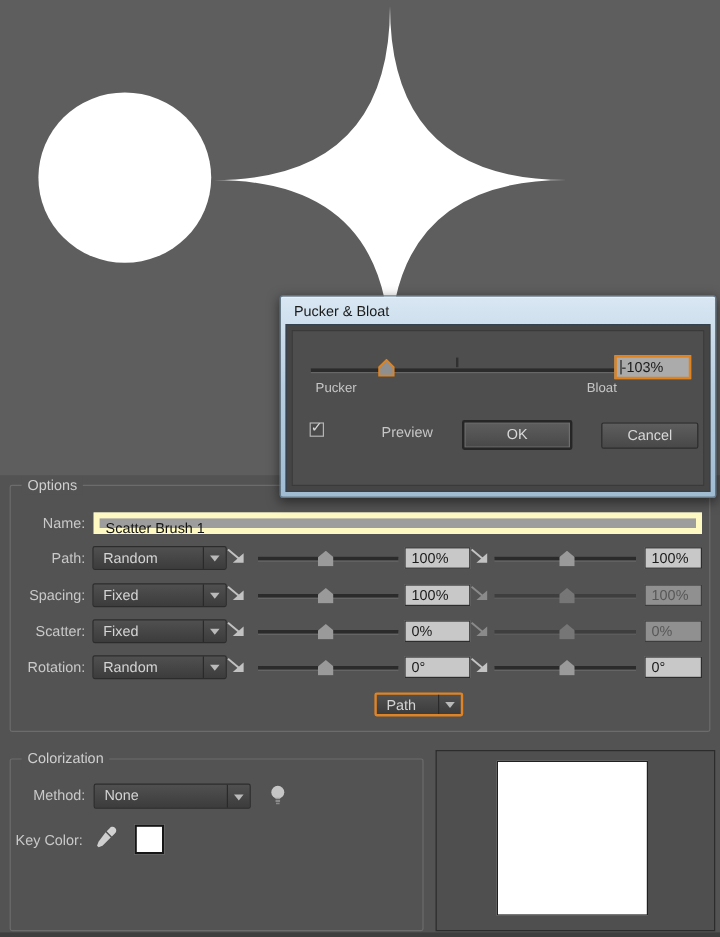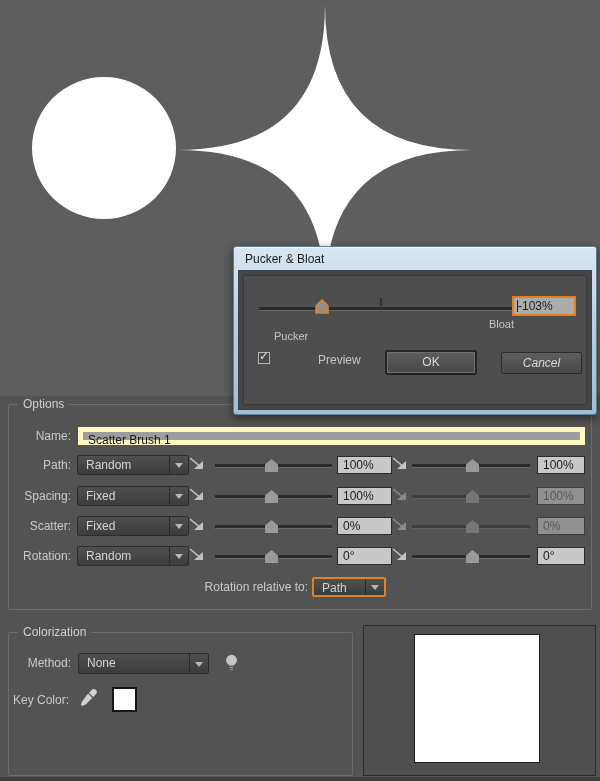--- a/index.html
+++ b/index.html
@@ -190,21 +190,20 @@
       <path d="M1 1 L13 11" stroke="#c2c2c2" stroke-width="1.6" fill="none"></path>
         <path d="M14 12 L5 12 L14 4 Z" fill="#c2c2c2"></path>
       </svg>
     <div class="track t2">
         <div class="thumb"></div>
       </div>
     <div class="vf v2">0°</div>
   </div>
 
   <div class="optrow" style="top:577px;">
-    <span class="lbl" style="left:100px; width:208px; text-align:right;">Rotation relative to:</span>
     <div class="dd focused" style="left:312px; top:0; width:74px;">
       <span class="dd-txt">Path</span>
       <span class="dd-arr"></span>
     </div>
   </div>
 
   <div class="group" style="left:8px; top:632px; width:345px; height:144px;">
     <span class="legend">Colorization</span>
   </div>
   <span class="lbl" style="left:0; top:653px; width:71px; text-align:right;">Method:</span>
@@ -233,29 +232,29 @@
 
   <div id="dlg">
     <div id="dlg-title">Pucker &amp; Bloat</div>
     <div id="dlg-body">
       <div id="dlg-inner">
         <div class="track" id="dlg-track"></div>
         <div id="dlg-tick"></div>
         <svg id="dlg-thumb" width="16" height="16" viewBox="0 0 16 16">
           <path d="M8 1 L14 7 L14 14 L2 14 L2 7 Z" fill="#8f8f8f" stroke="#e0831f" stroke-width="1.6"></path>
         </svg>
-        <span class="dlg-lbl" style="left:30px; top:42px;margin-top:12px;">Pucker</span>
+        <span class="dlg-lbl" style="left:19px; top:42px;">Pucker</span>
         <span class="dlg-lbl" style="right:72px; top:42px;margin-left:40px;">Bloat</span>
         <div class="vf" id="dlg-val">
           <div id="dlg-caret"></div>
           <span>-103%</span>
         </div>
         <div id="dlg-check">
           <span>✓</span>
         </div>
         <span class="dlg-lbl" style="left:32px; top:77px; font-size:12px;margin-left:42px;">Preview</span>
         <div class="btn default" style="left:141px; top:74px; width:92px; height:25px; line-height:21px;">OK</div>
-        <div class="btn" style="left:257px; top:76px; width:81px; height:22px; line-height:20px;font-style:italic;">Cancel</div>
+        <div class="btn" style="left:257px; top:76px; width:81px; height:22px; line-height:20px;">Cancel</div>
       </div>
     </div>
   </div>
 
 </div>
 
 </body></html>

